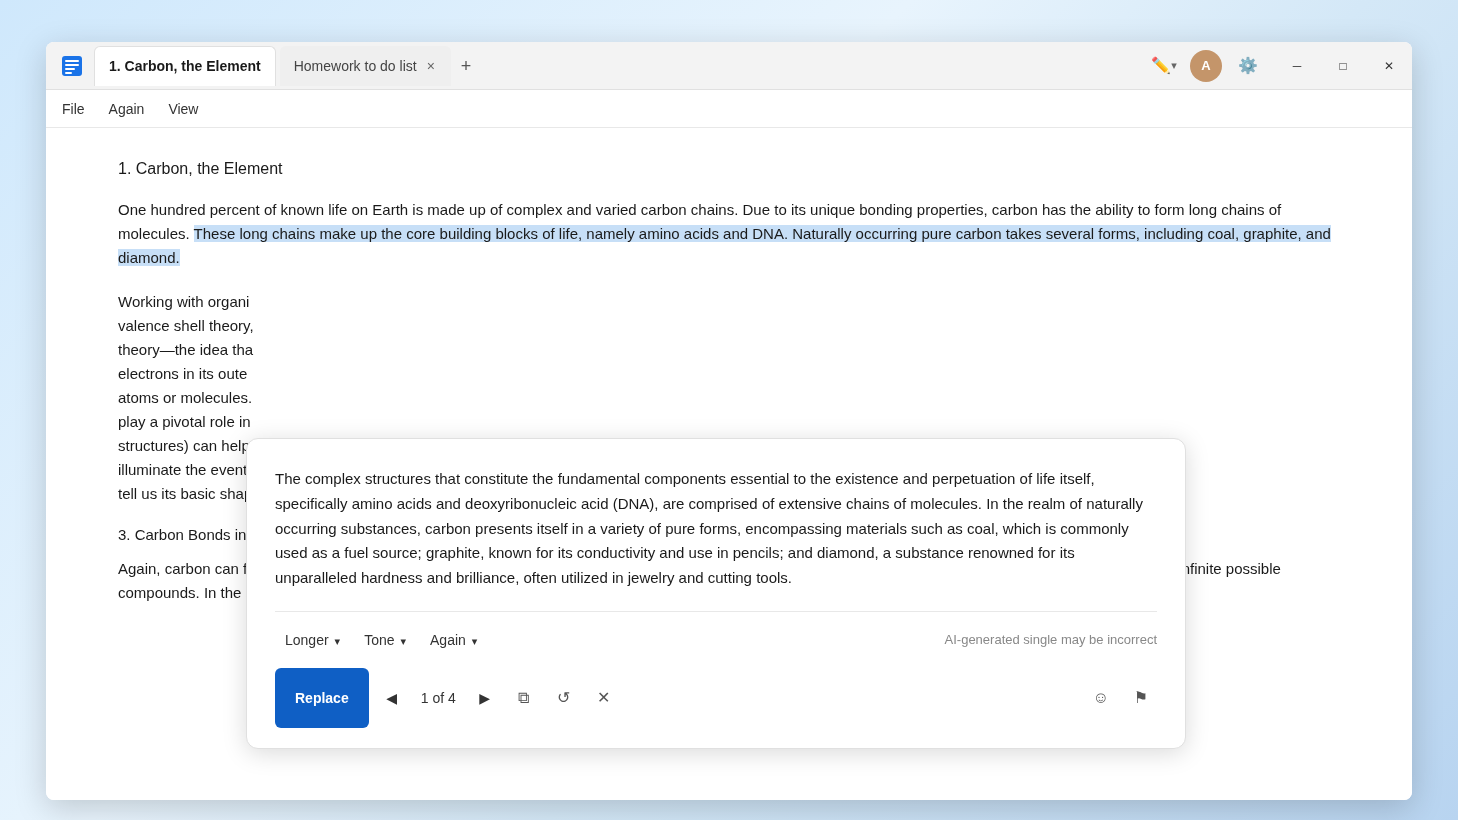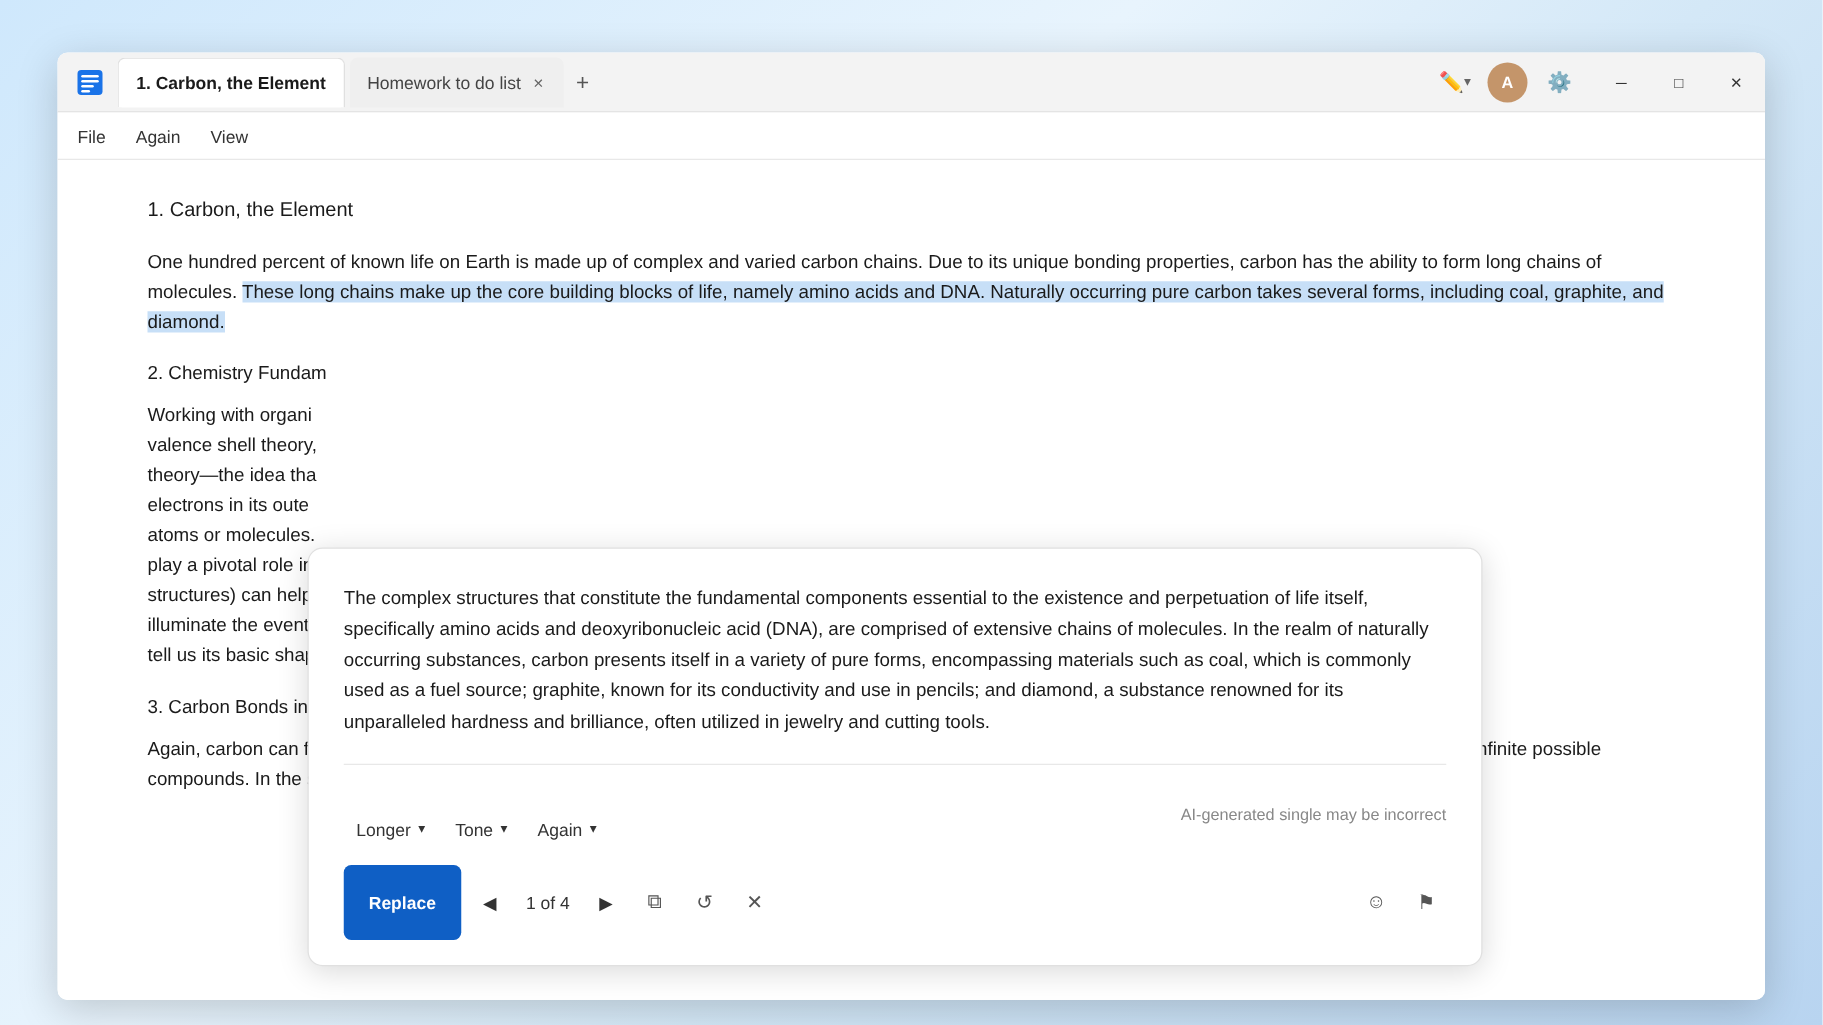--- a/index.html
+++ b/index.html
@@ -226,30 +226,29 @@
     .ai-popup-toolbar {
       display: flex;
       align-items: center;
       border-top: 1px solid #e8e8e8;
       padding-top: 14px;
       gap: 4px;
     }
 
     .ai-dropdown-btn {
       display: flex;
-      align-items: flex-start;
+      align-items: flex-end;
       gap: 4px;
       background: none;
       border: none;
       cursor: pointer;
       font-size: 14px;
       color: #333;
       padding: 6px 10px;
       border-radius: 4px;
-      margin-top: 24px;
     }
 
     .ai-disclaimer {
       margin-left: auto;
       font-size: 13px;
       color: #888;
     }
 
     .ai-popup-footer {
       display: flex;
@@ -372,21 +371,20 @@
   </div>
 
   <div class="doc-area">
 
     <div class="doc-title">1. Carbon, the Element</div>
 
     <div class="doc-paragraph">
       <span>One hundred percent of known life on Earth is made up of complex and varied carbon chains. Due to its unique bonding properties, carbon has the ability to form long chains of molecules. </span><span class="selected">These long chains make up the core building blocks of life, namely amino acids and DNA. Naturally occurring pure carbon takes several forms, including coal, graphite, and diamond.</span>
     </div>
 
-    <div class="doc-heading">2. Chemistry Fundam</div>
 
     <div class="doc-paragraph" style="display:flex; gap: 40px;">
       <div style="flex:1;">
         <div>Working with organi</div>
         <div>valence shell theory,</div>
         <div>theory—the idea tha</div>
         <div>electrons in its oute</div>
         <div>atoms or molecules.</div>
         <div>play a pivotal role in</div>
         <div>structures) can help</div>

